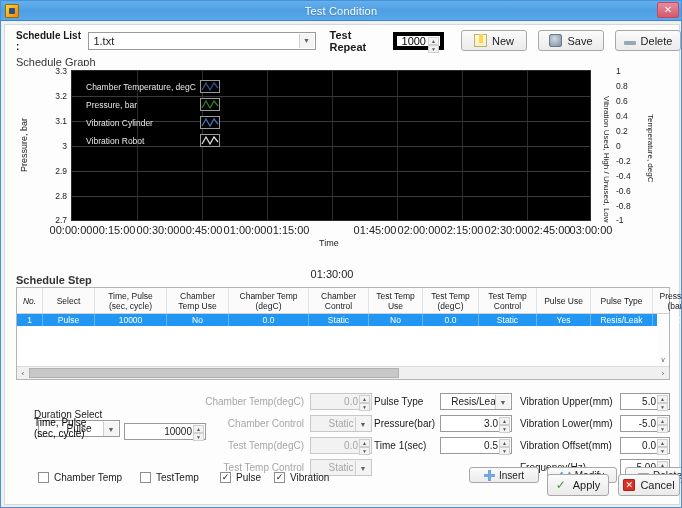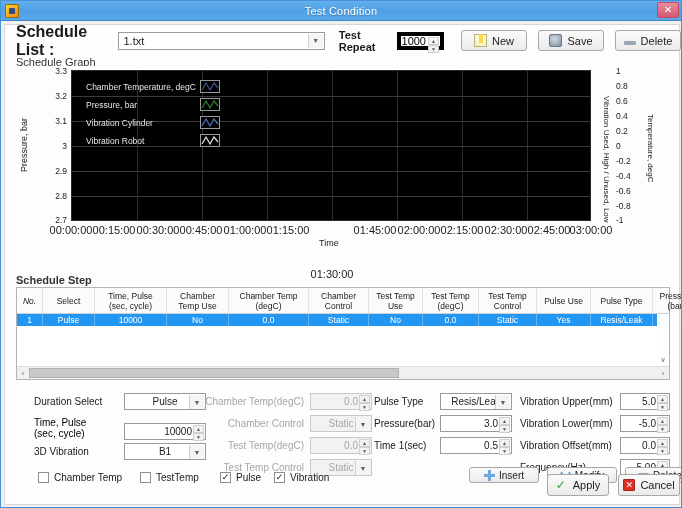--- a/index.html
+++ b/index.html
@@ -57,21 +57,21 @@
     width: 676px; height: 481px;
     background: #fdfdfd;
     border: 1px solid #d8d8d8;
   }
   
   #toprow {
     position: absolute; left: 0; top: 0; width: 676px; height: 31px;
     display: flex; align-items: center;
   }
   .lbl { font-size: 11px; color: #1a1a1a; }
-  #sched-label { margin-left: 11px; font-weight: bold; font-size: 16px; }
+  #sched-label { margin-left: 11px; font-weight: bold; font-size: 10px; }
   #sched-combo {
     margin-left: 6px; width: 243px; height: 18px;
     background: #ffffff; border: 1px solid #9a9a9a;
     display: flex; align-items: center; position: relative;
   }
   #sched-combo .val { font-size: 11px; padding-left: 4px; color: #1a1a1a; }
   .combo-arrow {
     position: absolute; right: 1px; top: 1px;
     width: 15px; height: 14px;
     background: #f4f4f4; border-left: 1px solid #cfcfcf;
@@ -445,21 +445,21 @@
       <div id="hscroll">
         <span class="sarrow">‹</span>
         <div id="hthumb" style="width:370px;"></div>
         <span style="flex:1"></span>
         <span class="sarrow">›</span>
       </div>
     </div>
 
     <div id="form">
 
-      <div class="frow" style="left:18px; top:6px;">
+      <div class="frow" style="left:18px; top:22px;flex-direction:column;">
         <span class="flabel" style="width:90px;">Duration Select</span>
         <span class="fcombo" style="width:82px;">
           <span>Pulse</span>
           <span class="combo-arrow">▼</span>
         </span>
       </div>
 
       <div class="frow" style="left:18px; top:28px;">
         <span style="width:90px; font-size:10px; line-height:11px;">
           <span>Time, Pulse</span><br>
@@ -467,27 +467,20 @@
         </span>
         <span class="fspin" style="width:82px; margin-top:8px;">
           <span>10000</span>
           <span class="spin-btns">
               <div>▲</div>
               <div>▼</div>
             </span>
         </span>
       </div>
 
-      <div class="frow" style="left:18px; top:56px;">
-        <span class="flabel" style="width:90px;">3D Vibration</span>
-        <span class="fcombo" style="width:82px;">
-          <span>B1</span>
-          <span class="combo-arrow">▼</span>
-        </span>
-      </div>
 
       <div class="frow" style="left:178px; top:6px;">
         <span class="flabel dis" style="width:110px; text-align:right;">Chamber Temp(degC)</span>
         <span class="fspin dis" style="width:62px; margin-left:6px;">
           <span>0.0</span>
           <span class="spin-btns">
               <div>▲</div>
               <div>▼</div>
             </span>
         </span>

